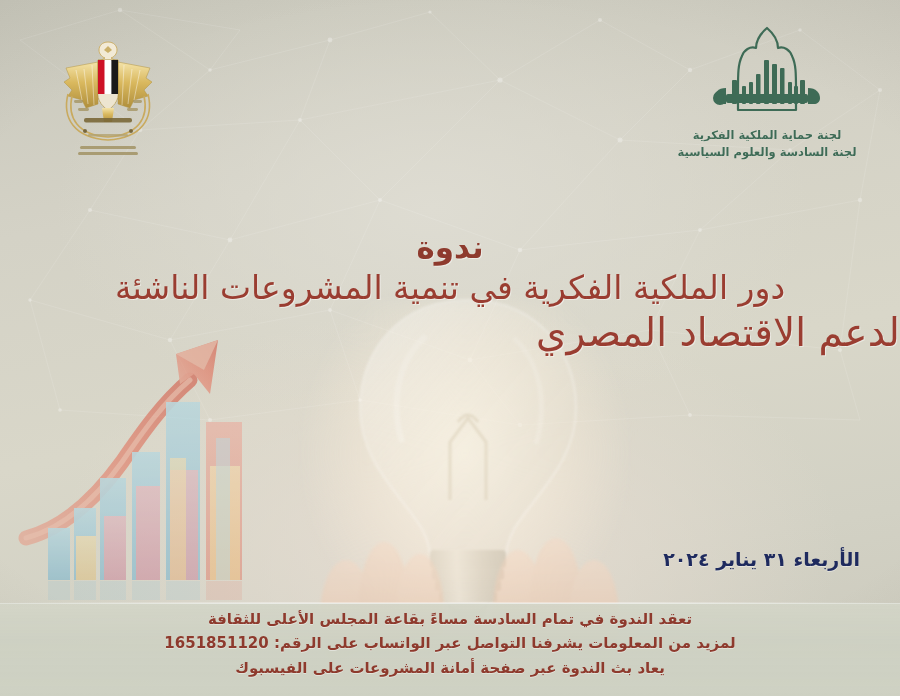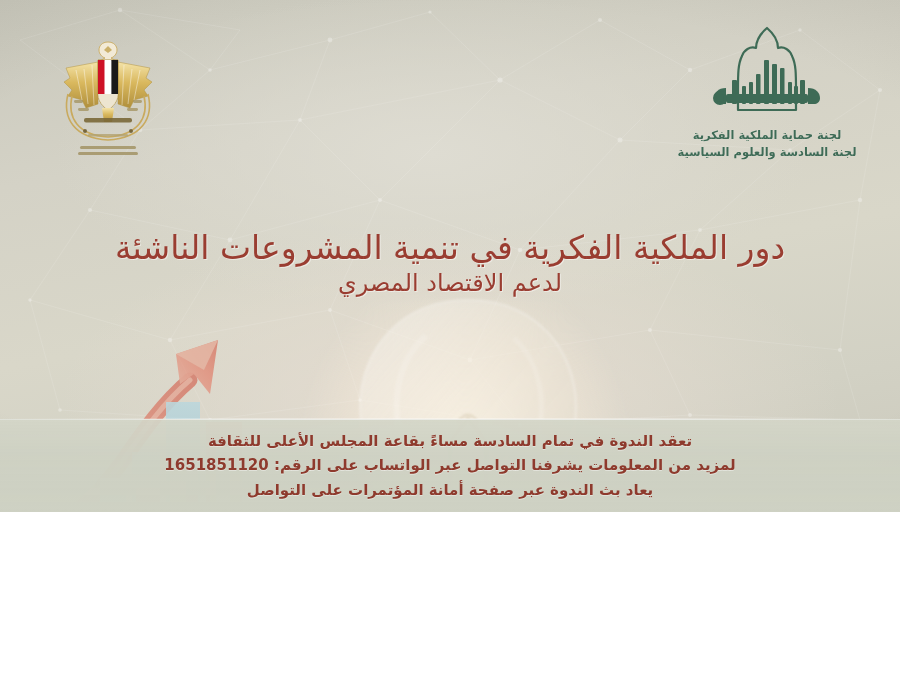--- a/index.html
+++ b/index.html
@@ -3,21 +3,21 @@
 <meta charset="utf-8">
 <style>
   html, body {
     margin: 0;
     padding: 0;
     background: #ffffff;
   }
   #poster {
     position: relative;
     width: 900px;
-    height: 512px;
+    height: 696px;
     overflow: hidden;
     font-family: "DejaVu Sans", "Liberation Sans", sans-serif;
     background: #cfcec2;
   }
 
   
   .bg-base {
     position: absolute; inset: 0;
     background:
       radial-gradient(ellipse 70% 55% at 50% 78%, #e6ddd2 0%, rgba(230,221,210,0) 62%),
@@ -98,21 +98,21 @@
     text-shadow: 1px 1px 0 rgba(255,255,255,.45);
     margin-bottom: 2px;
   }
   .headline .line1,
   .headline .line2 {
     color: #9a3d31;
     font-weight: 400;
     text-shadow: 1px 1px 0 rgba(255,255,255,.45);
   }
   .headline .line1 { font-size: 33px; }
-  .headline .line2 { font-size: 24px; }
+  .headline .line2 { font-size: 39px; text-align: right; }
 
   
   .date-line {
     position: absolute;
     right: 40px; top: 548px;
     color: #1e2a5e;
     font-size: 19px;
     font-weight: 700;
     letter-spacing: .3px;
     text-shadow: 0 1px 0 rgba(255,255,255,.4);
@@ -121,21 +121,21 @@
   
   .footer-band {
     position: absolute;
     left: 0; bottom: 0; width: 900px; height: 92px;
     background: linear-gradient(180deg, rgba(211,213,199,.92) 0%, rgba(206,209,195,.97) 40%, #ced1c3 100%);
     border-top: 1px solid rgba(255,255,255,.35);
   }
   .footer-inner {
     position: absolute;
     left: 0; bottom: 0; width: 900px;
-    padding: 0 0 10px 0;
+    padding: 0 0 16px 0;
     text-align: center;
   }
   .footer-inner .fline {
     color: #8e3a2d;
     font-size: 15px;
     font-weight: 700;
     line-height: 1.62;
     text-shadow: 0 1px 0 rgba(255,255,255,.38);
   }
   .footer-divider {
@@ -431,26 +431,28 @@
         <rect x="102" y="64" width="4" height="18" rx="1"></rect>
 
         <circle cx="28" cy="76" r="5.5" fill="none" stroke="#3e6b56" stroke-width="3"></circle>
       </g>
     </svg>
     <div class="sub1">لجنة حماية الملكية الفكرية</div>
     <div class="sub2">لجنة السادسة والعلوم السياسية</div>
   </div>
 
   <div class="headline">
+    <div class="kicker">ندوة</div>
     <div class="line1">دور الملكية الفكرية في تنمية المشروعات الناشئة</div>
     <div class="line2">لدعم الاقتصاد المصري</div>
   </div>
 
+  <div class="date-line">الأربعاء ٣١ يناير ٢٠٢٤</div>
 
   <div class="footer-band"></div>
   <div class="footer-divider"></div>
   <div class="footer-inner">
     <div class="fline">تعقد الندوة في تمام السادسة مساءً بقاعة المجلس الأعلى للثقافة</div>
     <div class="fline">لمزيد من المعلومات يشرفنا التواصل عبر الواتساب على الرقم: 1651851120</div>
-    <div class="fline">يعاد بث الندوة عبر صفحة أمانة المؤتمرات على التواصل</div>
+    <div class="fline">يعاد بث الندوة عبر صفحة أمانة المشروعات على الفيسبوك</div>
   </div>
 
 </div>
 
 </body></html>

